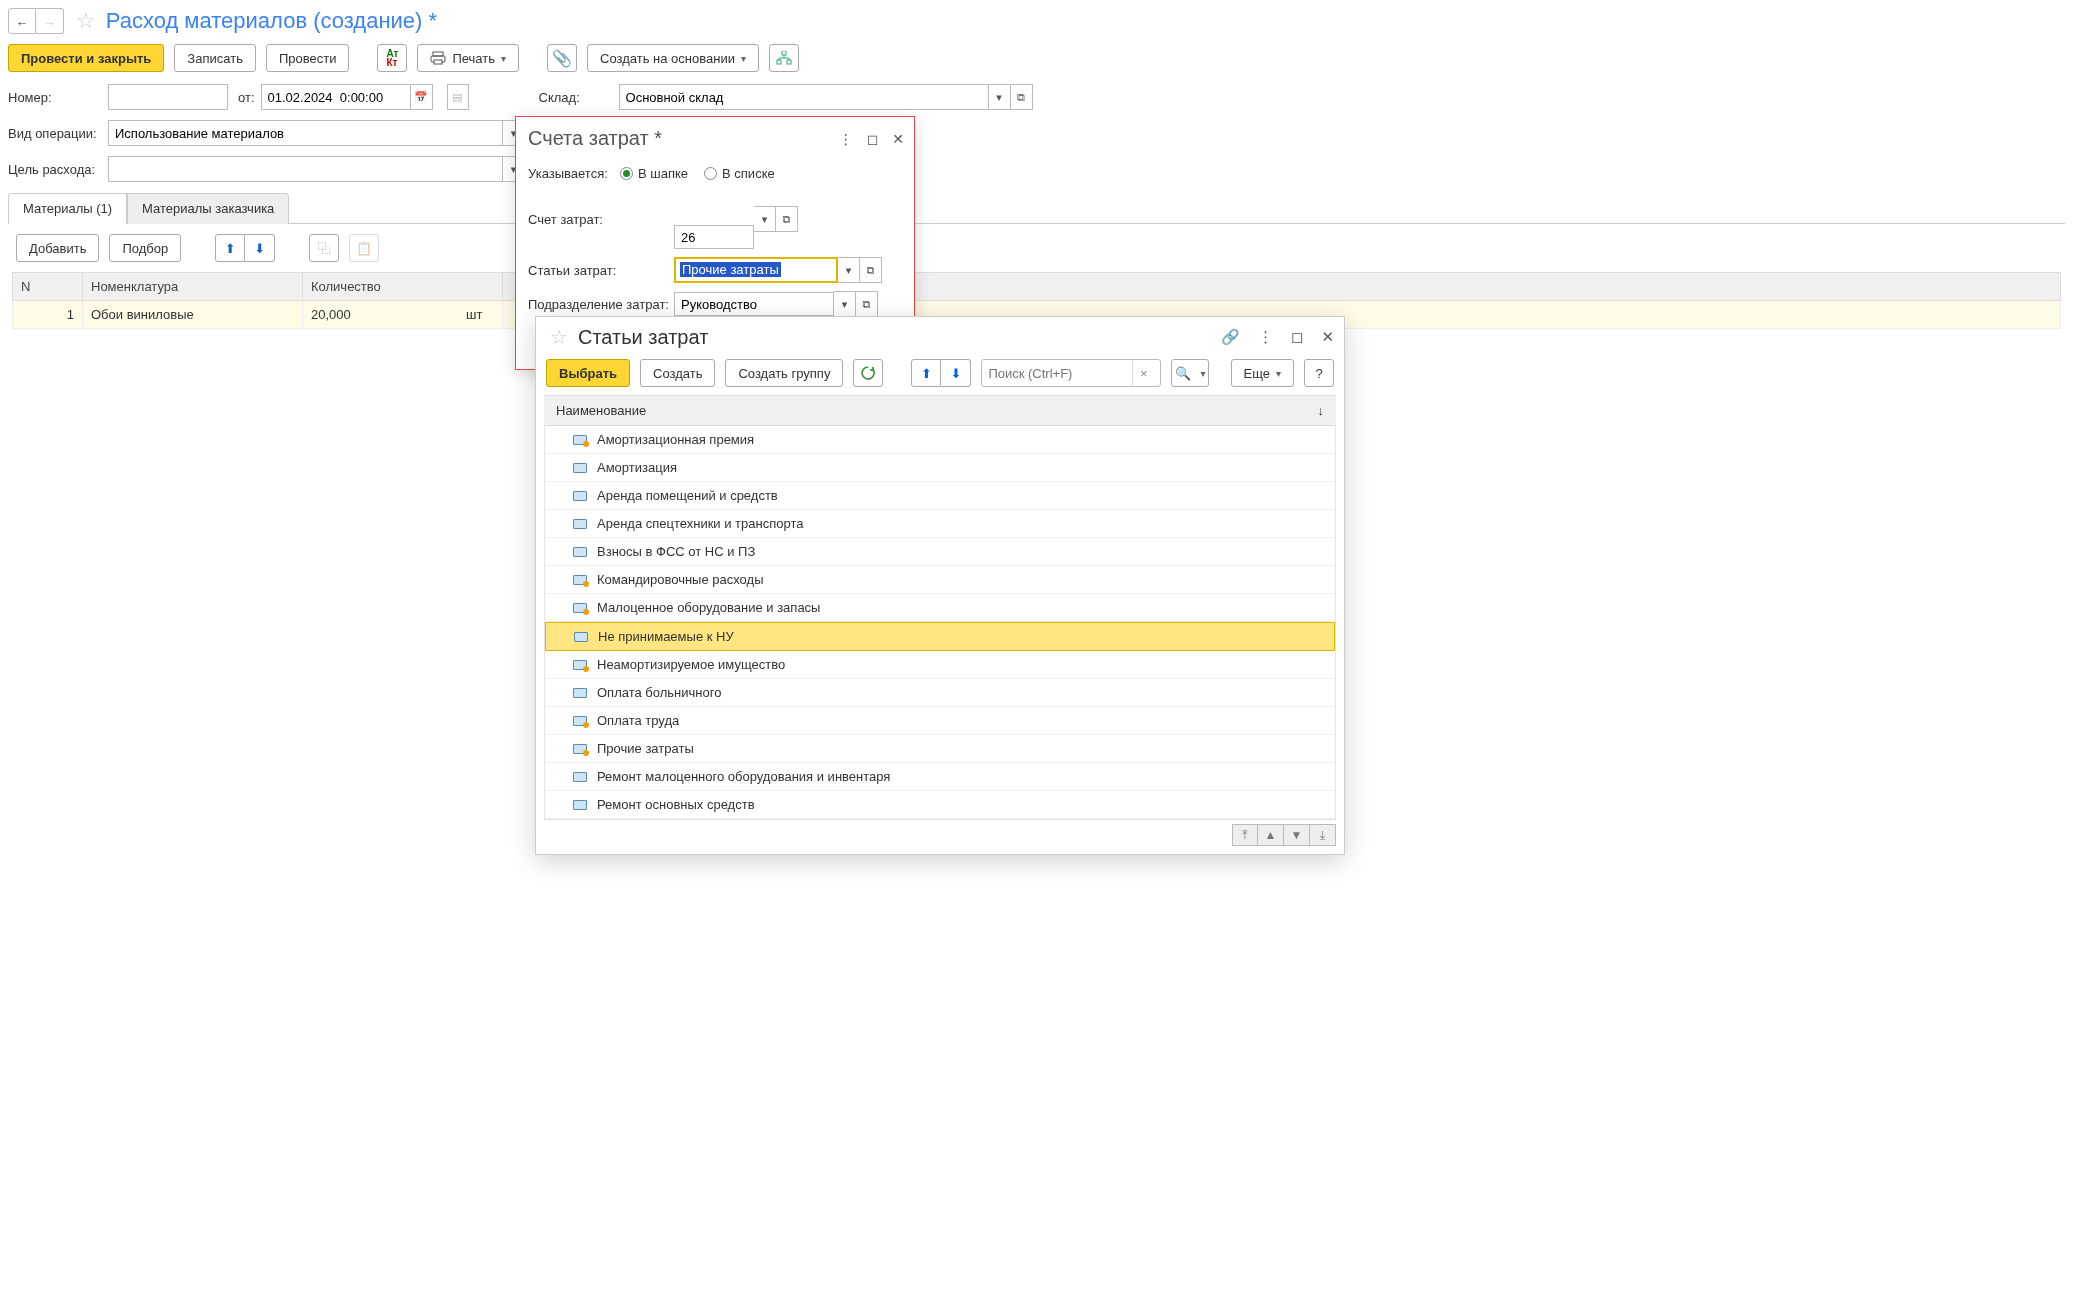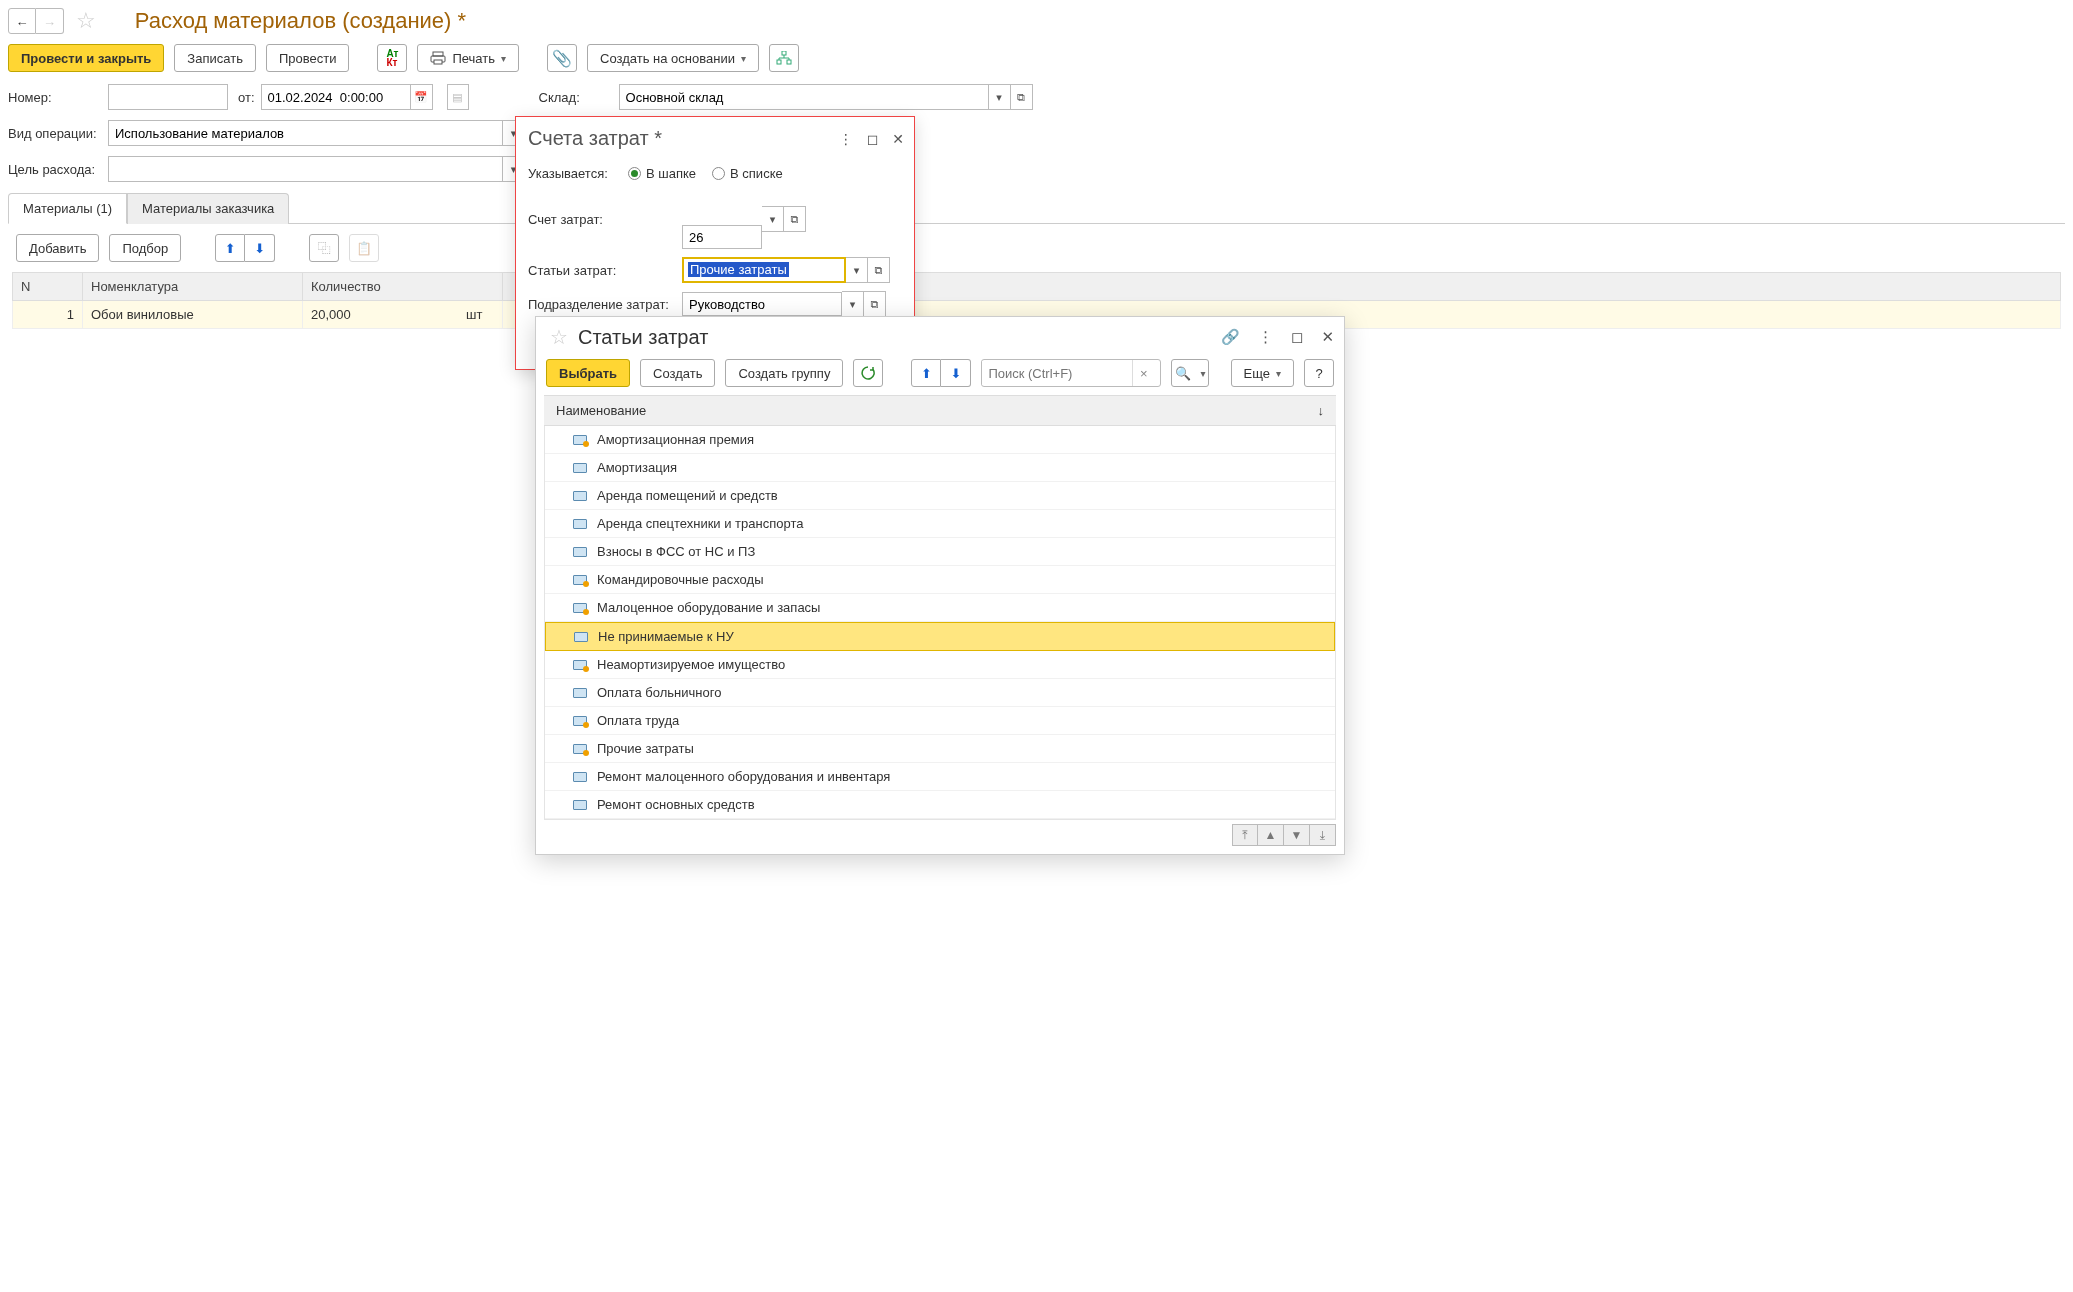--- a/index.html
+++ b/index.html
@@ -6,21 +6,21 @@
   body { font-family: Arial, sans-serif; font-size: 13px; color: #333; background: #fff; position: relative; width: 2073px; height: 1292px; overflow: hidden; }
 
   
   .topbar { display:flex; align-items:center; padding: 8px 8px 4px 8px; gap:8px; }
   .nav-btn { width:28px; height:26px; border:1px solid #bbb; background:#fff; display:flex; align-items:center; justify-content:center; cursor:pointer; }
   .nav-btn + .nav-btn { border-left:none; }
   .nav-group{display:flex;}
   .nav-group .nav-btn:first-child{border-top-left-radius:3px;border-bottom-left-radius:3px;}
   .nav-group .nav-btn:last-child{border-top-right-radius:3px;border-bottom-right-radius:3px;}
   .star-icon { font-size:22px; color:#ccc; margin-left:4px; margin-right:2px; }
-  .page-title { font-size:22px; color:#a16207; font-weight:400;margin-left:29px; }
+  .page-title { font-size:22px; color:#3b82f6; font-weight:400; }
 
   .toolbar { display:flex; align-items:center; gap:10px; padding: 6px 8px 10px 8px; }
   .btn { height:28px; border:1px solid #aaa; background:#fff; border-radius:3px; padding:0 12px; display:flex; align-items:center; cursor:pointer; gap:6px; font-size:13px;}
   .btn.primary { background:#ffd633; border-color:#bfa500; font-weight:bold; }
   .btn.icon-only{ padding:0; width:30px; justify-content:center;}
   .btn .caret{font-size:10px;color:#666;}
 
   .form-section { padding: 2px 8px 0 8px; }
   .form-row { display:flex; align-items:center; margin-bottom:10px; }
   .label { width:100px; font-size:13px; color:#333; }
@@ -45,21 +45,21 @@
   table.grid td { border:1px solid #eee; padding:6px 8px; background:#fffbe6;}
   table.grid td.num{ text-align:right; }
 
   
   .dialog1 { position:absolute; left:515px; top:116px; width:400px; background:#fff; border:1px solid #ef4444; box-shadow:0 4px 16px rgba(0,0,0,.15); padding-bottom:8px;}
   .dlg-titlebar{display:flex;align-items:center;justify-content:space-between;padding:10px 10px 4px 12px;}
   .dlg-title{font-size:20px;color:#555;}
   .dlg-ctrls{display:flex;gap:14px;font-size:14px;color:#555;}
   .dlg-ctrls span{cursor:pointer;}
   .dlg-body{padding:4px 12px;}
-  .dlg-row{display:flex;align-items:center;margin:8px 0;gap:8px;}
+  .dlg-row{display:flex;align-items:center;margin:8px 0;}
   .dlg-label{width:146px;font-size:13px;}
   .radio-grp{display:flex;gap:16px;align-items:center;}
   .radio-grp label{display:flex;align-items:center;gap:5px;font-size:13px;}
   .radio-dot{width:13px;height:13px;border:1px solid #888;border-radius:50%;display:inline-flex;align-items:center;justify-content:center;}
   .radio-dot.on::after{content:'';width:7px;height:7px;background:#2a8a2a;border-radius:50%;}
   .fld{display:flex;align-items:center;}
   .fld input{height:24px;border:1px solid #bbb;padding:0 6px;font-size:13px;width:160px;}
   .fld.selected input{background:#fff;border:2px solid #e0b500;}
   .sel-wrap{position:relative;}
   .sel-wrap input{width:160px;}

